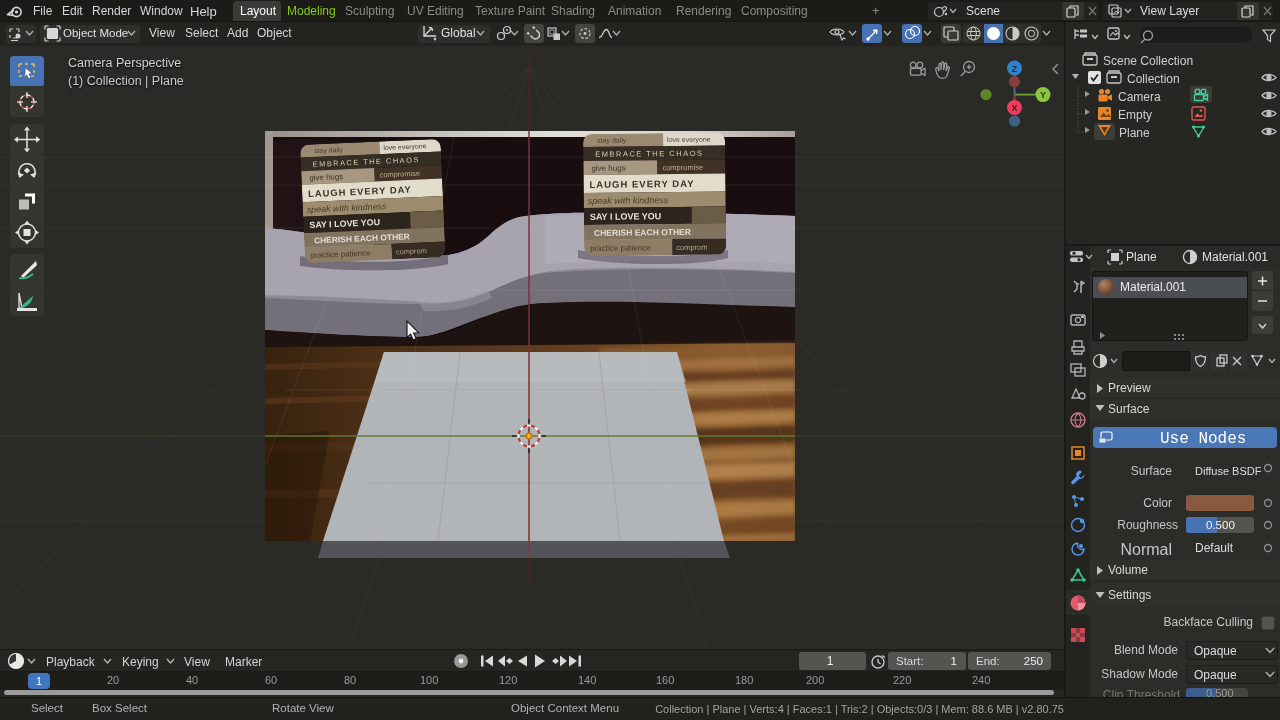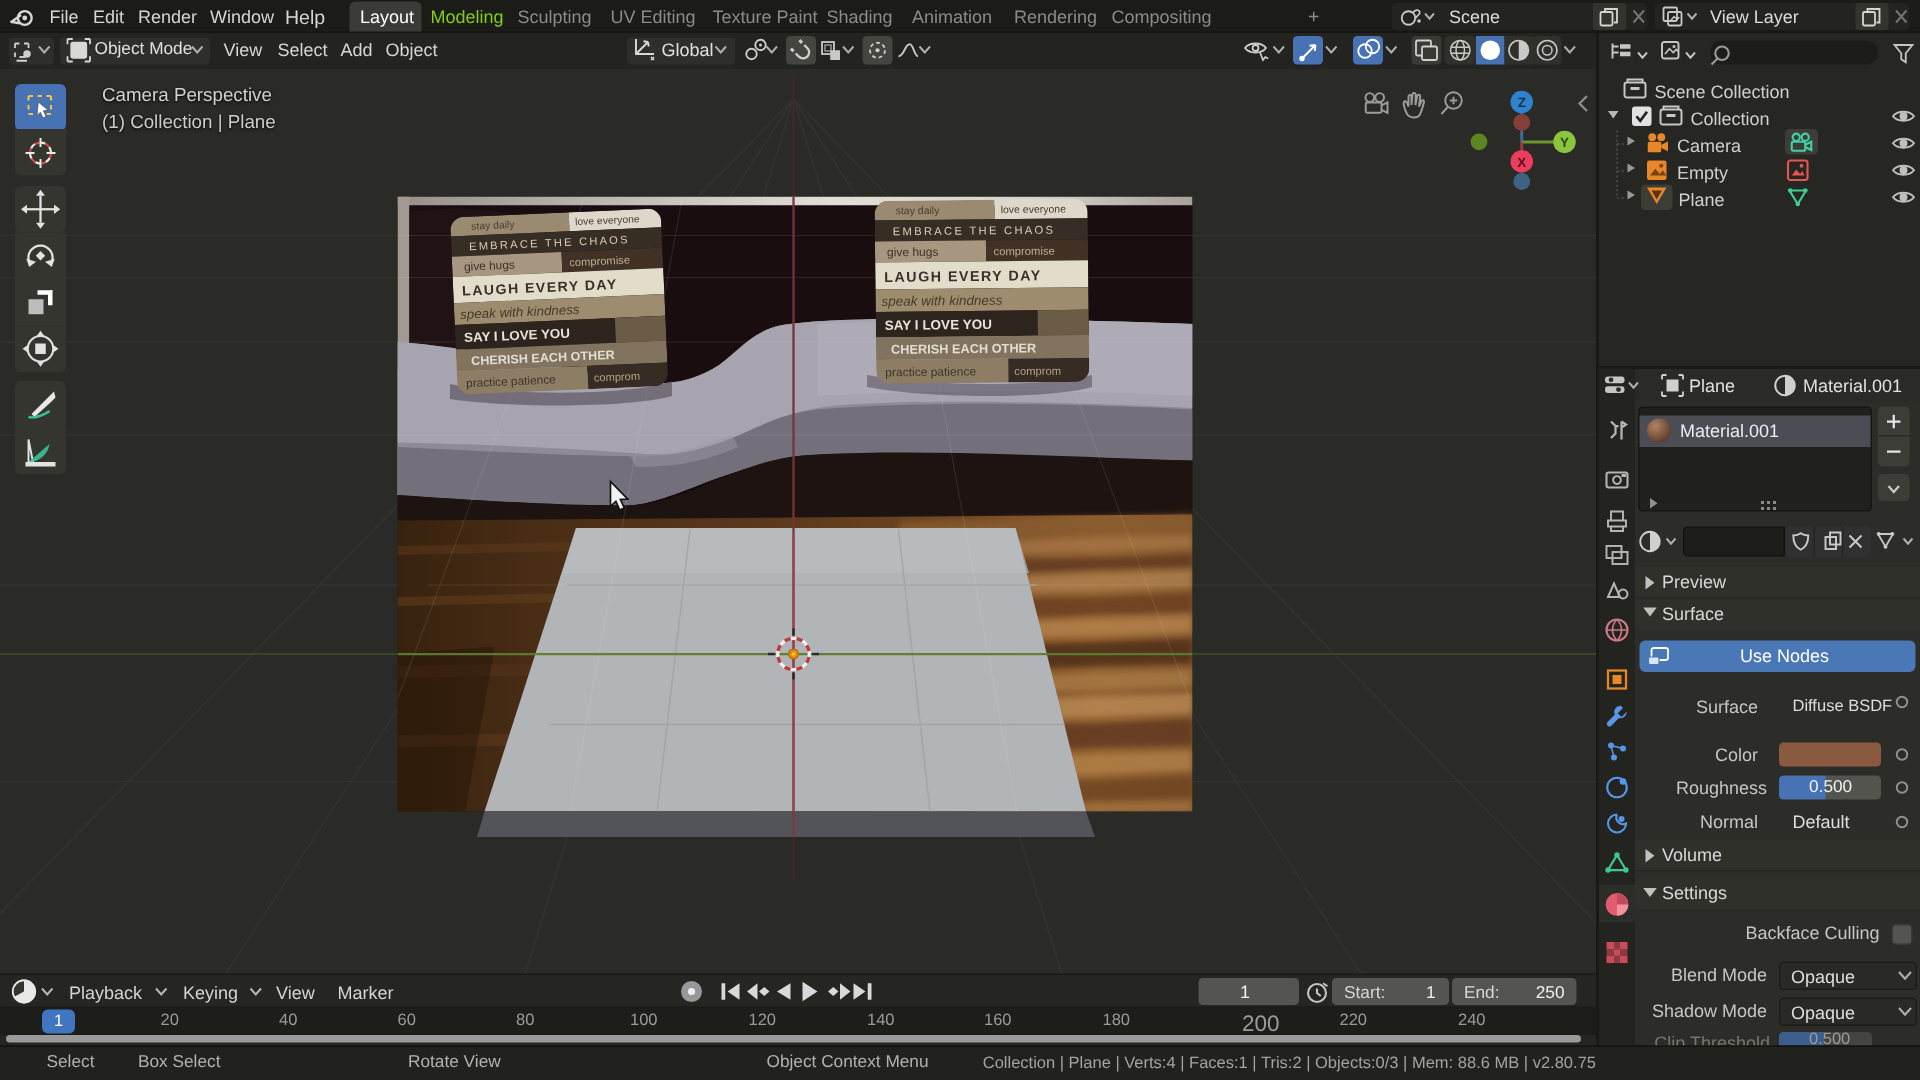--- a/index.html
+++ b/index.html
@@ -666,36 +666,36 @@
 <div class="abs" style="left:1090px;top:378px;width:190px;height:21px;background:#30302b;border-bottom:1px solid #262622;"></div>
 <div class="txt" style="left:1108px;top:381px;font-size:12px;color:#d8d8d8;">Preview</div>
 <div class="abs" style="left:1090px;top:399px;width:190px;height:21px;background:#30302b;"></div>
 <div class="txt" style="left:1108px;top:402px;font-size:12px;color:#d8d8d8;">Surface</div>
 <svg class="abs" style="left:1094px;top:378px;" width="12" height="42" viewBox="0 0 12 42">
   <path d="M3,6 l6,4.5 l-6,4.5 Z" fill="#c0c0c0"></path>
   <path d="M1.5,27 l4.5,6 l4.5,-6 Z" fill="#c0c0c0"></path>
 </svg>
 
 <div class="abs" style="left:1093px;top:427px;width:184px;height:21px;background:#4a77b5;border-radius:4px;"></div>
-<div class="txt" style="left:1160px;top:430px;font-size:12px;color:#ffffff;">Use Nodes</div>
+<div class="txt" style="left:1160px;top:430px;font-size:16px;color:#ffffff;font-family:Liberation Mono, monospace;">Use Nodes</div>
 <svg class="abs" style="left:1098px;top:430px;" width="16" height="15" viewBox="0 0 16 15">
   <rect x="3" y="2" width="11" height="8" rx="1.5" fill="none" stroke="#fff" stroke-width="1.2"></rect>
   <rect x="1" y="8" width="7" height="5" rx="1" fill="#dce6f5" stroke="#4a77b5" stroke-width="0.8"></rect>
 </svg>
 
 <div class="txt" style="left:1172px;top:464px;font-size:12px;color:#c6c6c6;transform:translateX(-100%);">Surface</div>
 <div class="txt" style="left:1195px;top:465px;font-size:11px;color:#dedede;">Diffuse BSDF</div>
 <div class="txt" style="left:1172px;top:496px;font-size:12px;color:#c6c6c6;transform:translateX(-100%);">Color</div>
 <div class="abs" style="left:1186px;top:495px;width:68px;height:16px;background:#8a5a40;border-radius:3px;"></div>
 <div class="txt" style="left:1178px;top:518px;font-size:12px;color:#c6c6c6;transform:translateX(-100%);">Roughness</div>
 <div class="abs" style="left:1186px;top:517px;width:68px;height:16px;background:#54544e;border-radius:3px;overflow:hidden;">
       <div style="position:absolute;left:0;top:0;width:31px;height:16px;background:#4772b3;"></div>
     </div>
 <div class="txt" style="left:1206px;top:519px;font-size:11.5px;color:#f2f2f2;">0.500</div>
-<div class="txt" style="left:1172px;top:541px;font-size:12px;color:#c6c6c6;transform:translateX(-100%);">Normal</div>
+<div class="txt" style="left:1172px;top:541px;font-size:16px;color:#c6c6c6;transform:translateX(-100%);">Normal</div>
 <div class="txt" style="left:1195px;top:541px;font-size:12px;color:#dedede;">Default</div>
 <svg class="abs" style="left:1261px;top:460px;" width="14" height="100" viewBox="0 0 14 100">
   <circle cx="7" cy="8" r="3.5" fill="none" stroke="#909090" stroke-width="1.3"></circle>
   <circle cx="7" cy="43" r="3.5" fill="none" stroke="#909090" stroke-width="1.3"></circle>
   <circle cx="7" cy="65" r="3.5" fill="none" stroke="#909090" stroke-width="1.3"></circle>
   <circle cx="7" cy="88" r="3.5" fill="none" stroke="#909090" stroke-width="1.3"></circle>
 </svg>
 
 <div class="abs" style="left:1090px;top:560px;width:190px;height:21px;background:#30302b;border-bottom:1px solid #262622;"></div>
 <div class="txt" style="left:1108px;top:563px;font-size:12px;color:#d8d8d8;">Volume</div>
@@ -806,21 +806,21 @@
 <div class="abs" style="left:0;top:672px;width:1066px;height:18px;background:#1d1d1a;"></div>
 <div class="txt" style="left:107px;top:674px;font-size:11px;color:#9a9a9a;">20</div>
 <div class="txt" style="left:186px;top:674px;font-size:11px;color:#9a9a9a;">40</div>
 <div class="txt" style="left:265px;top:674px;font-size:11px;color:#9a9a9a;">60</div>
 <div class="txt" style="left:344px;top:674px;font-size:11px;color:#9a9a9a;">80</div>
 <div class="txt" style="left:420px;top:674px;font-size:11px;color:#9a9a9a;">100</div>
 <div class="txt" style="left:499px;top:674px;font-size:11px;color:#9a9a9a;">120</div>
 <div class="txt" style="left:578px;top:674px;font-size:11px;color:#9a9a9a;">140</div>
 <div class="txt" style="left:656px;top:674px;font-size:11px;color:#9a9a9a;">160</div>
 <div class="txt" style="left:735px;top:674px;font-size:11px;color:#9a9a9a;">180</div>
-<div class="txt" style="left:828px;top:674px;font-size:15px;color:#9a9a9a;text-align:center;">200</div>
+<div class="txt" style="left:806px;top:674px;font-size:11px;color:#9a9a9a;text-align:center;">200</div>
 <div class="txt" style="left:893px;top:674px;font-size:11px;color:#9a9a9a;">220</div>
 <div class="txt" style="left:972px;top:674px;font-size:11px;color:#9a9a9a;">240</div>
 <div class="abs" style="left:28px;top:673px;width:22px;height:16px;background:#4076bf;border-radius:4px;"></div>
 <div class="txt" style="left:36px;top:675px;font-size:11px;color:#fff;">1</div>
 <div class="abs" style="left:4px;top:690px;width:1050px;height:5px;background:#9a9a9a;border-radius:3px;"></div>
 
 <svg class="abs" style="left:0px;top:650px;" width="1066" height="22" viewBox="0 0 1066 22">
   <circle cx="16" cy="11" r="7.5" fill="#e8e8e8"></circle>
   <path d="M16,11 L16,3.5 A7.5,7.5 0 0 0 9.5,14.5 Z" fill="#35352f"></path>
   <circle cx="16" cy="11" r="7.5" fill="none" stroke="#e8e8e8" stroke-width="1.2"></circle>

